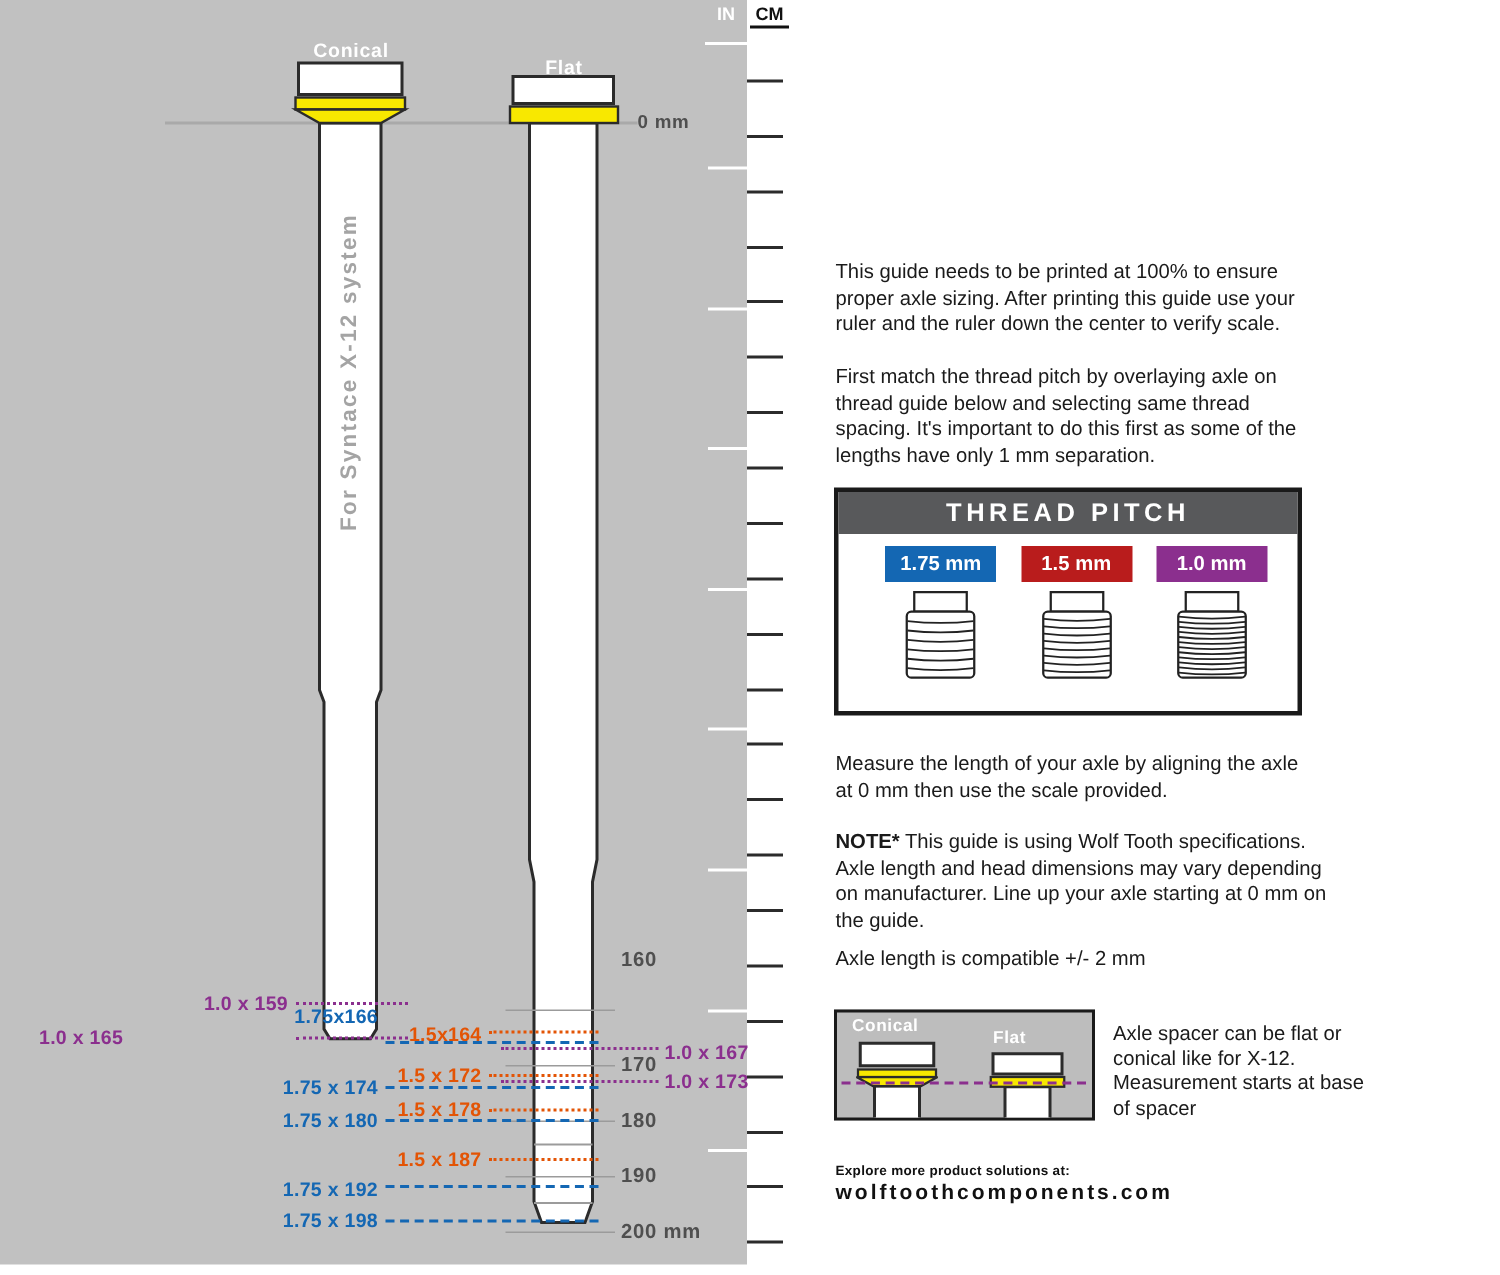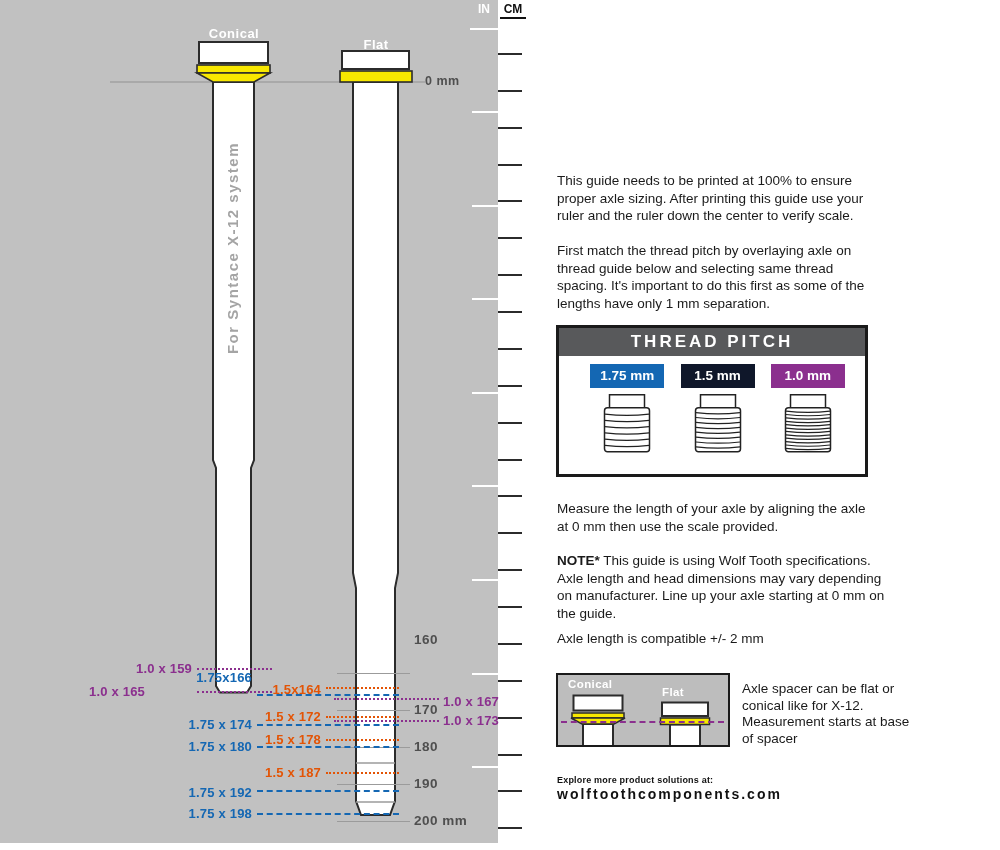--- a/index.html
+++ b/index.html
@@ -83,21 +83,21 @@
         <div class="scale-label" style="top: 739.05px;">180</div>
         <div class="scale-line" style="top: 783.525px;"></div>
         <div class="scale-label" style="top: 776.025px;">190</div>
         <div class="scale-line" style="top: 820.5px;"></div>
         <div class="scale-label" style="top: 813px;">200 mm</div>
       </div>
     <div id="measurements">
         <div class="meas-line" style="left: 197px; width: 75px; top: 668.402px; border-top: 2px dotted rgb(139, 47, 142);"></div>
         <div class="meas-label" style="top: 661.402px; color: rgb(139, 47, 142); left: 42px; width: 150px; text-align: right;">1.0 x 159</div>
         <div class="meas-line" style="left: 197px; width: 75px; top: 690.587px; border-top: 2px dotted rgb(139, 47, 142);"></div>
-        <div class="meas-label" style="top: 683.587px; color: rgb(139, 47, 142); left: 42px; width: 150px; text-align: center;">1.0 x 165</div>
+        <div class="meas-label" style="top: 683.587px; color: rgb(139, 47, 142); left: 26px; width: 150px; text-align: left;">1.0 x 165</div>
         <div class="meas-line" style="left: 326px; width: 73px; top: 686.89px; border-top: 2px dotted rgb(227, 84, 5);"></div>
         <div class="meas-label" style="top: 681.89px; color: rgb(227, 84, 5); left: 171px; width: 150px; text-align: right;">1.5x164</div>
         <div class="meas-line" style="left: 257px; width: 142px; top: 694.285px; border-top: 2px dashed rgb(20, 103, 179);"></div>
         <div class="meas-label" style="top: 670px; color: rgb(20, 103, 179); left: 102px; width: 150px; text-align: right;">1.75x166</div>
         <div class="meas-line" style="left: 334px; width: 105px; top: 697.982px; border-top: 2px dotted rgb(139, 47, 142);"></div>
         <div class="meas-label" style="top: 693.982px; color: rgb(139, 47, 142); left: 443px;">1.0 x 167</div>
         <div class="meas-line" style="left: 326px; width: 73px; top: 716.47px; border-top: 2px dotted rgb(227, 84, 5);"></div>
         <div class="meas-label" style="top: 709.47px; color: rgb(227, 84, 5); left: 171px; width: 150px; text-align: right;">1.5 x 172</div>
         <div class="meas-line" style="left: 334px; width: 105px; top: 720.168px; border-top: 2px dotted rgb(139, 47, 142);"></div>
         <div class="meas-label" style="top: 713.168px; color: rgb(139, 47, 142); left: 443px;">1.0 x 173</div>
@@ -167,21 +167,21 @@
             <rect x="3.5" y="13.75" width="45" height="44" rx="3" fill="#fff" stroke="#222" stroke-width="1.5"></rect>
             <path d="M4 20.035714285714285 q 22 2.5 44 0" fill="none" stroke="#222" stroke-width="1.2"></path>
             <path d="M4 26.32142857142857 q 22 2.5 44 0" fill="none" stroke="#222" stroke-width="1.2"></path>
             <path d="M4 32.60714285714286 q 22 2.5 44 0" fill="none" stroke="#222" stroke-width="1.2"></path>
             <path d="M4 38.89285714285714 q 22 2.5 44 0" fill="none" stroke="#222" stroke-width="1.2"></path>
             <path d="M4 45.17857142857143 q 22 2.5 44 0" fill="none" stroke="#222" stroke-width="1.2"></path>
             <path d="M4 51.464285714285715 q 22 2.5 44 0" fill="none" stroke="#222" stroke-width="1.2"></path>
           </svg>
         </div>
         <div class="thread-item">
-          <div class="thread-badge" style="background: #0f172a;">1.5 mm</div>
+          <div class="thread-badge" style="background: #b91c1c;">1.5 mm</div>
           <svg width="52" height="62" viewBox="0 0 52 62">
             <rect x="8.5" y="0.75" width="35" height="13" fill="#fff" stroke="#222" stroke-width="1.5"></rect>
             <rect x="3.5" y="13.75" width="45" height="44" rx="3" fill="#fff" stroke="#222" stroke-width="1.5"></rect>
             <path d="M4 18.63888888888889 q 22 2.5 44 0" fill="none" stroke="#222" stroke-width="1.2"></path>
             <path d="M4 23.52777777777778 q 22 2.5 44 0" fill="none" stroke="#222" stroke-width="1.2"></path>
             <path d="M4 28.416666666666668 q 22 2.5 44 0" fill="none" stroke="#222" stroke-width="1.2"></path>
             <path d="M4 33.30555555555556 q 22 2.5 44 0" fill="none" stroke="#222" stroke-width="1.2"></path>
             <path d="M4 38.19444444444444 q 22 2.5 44 0" fill="none" stroke="#222" stroke-width="1.2"></path>
             <path d="M4 43.083333333333336 q 22 2.5 44 0" fill="none" stroke="#222" stroke-width="1.2"></path>
             <path d="M4 47.97222222222223 q 22 2.5 44 0" fill="none" stroke="#222" stroke-width="1.2"></path>

